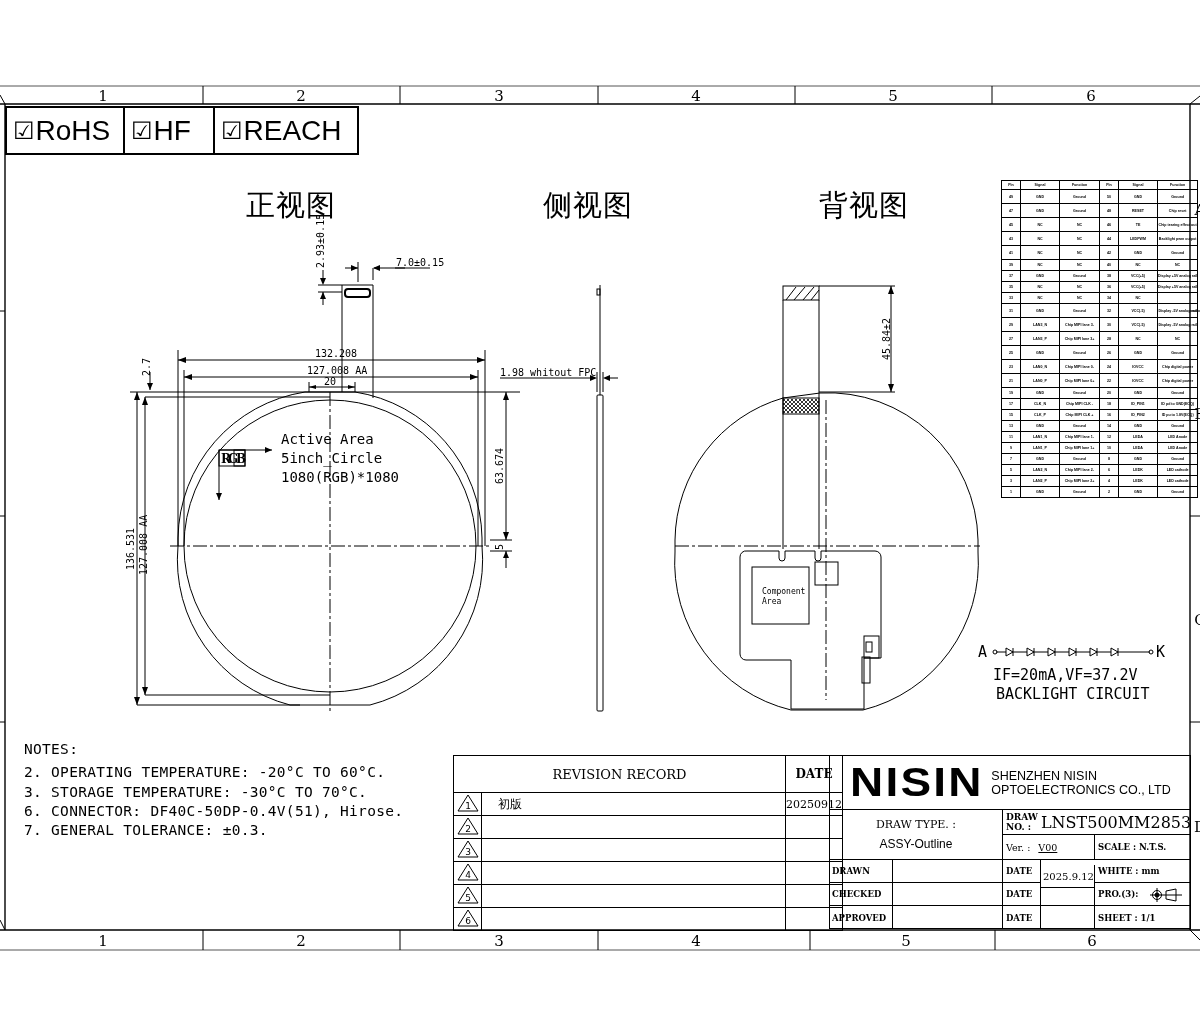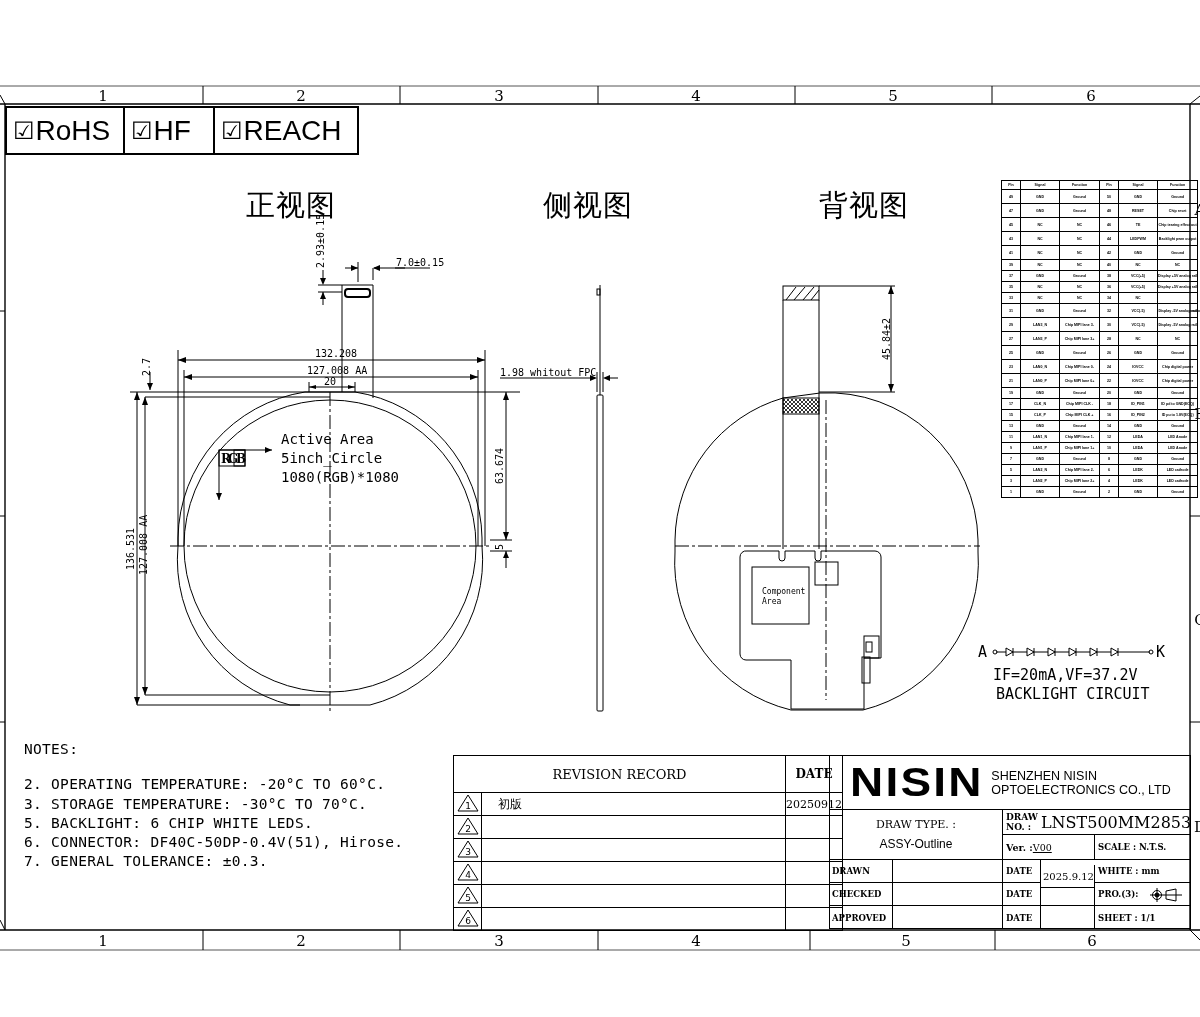--- a/index.html
+++ b/index.html
@@ -15,21 +15,21 @@
   .badges { position: absolute; left: 5px; top: 106px; height: 49px; display: flex; border: 2px solid #000; box-sizing: border-box; }
   .badge { display: flex; align-items: center; padding: 0 6px; font-family: "Liberation Sans", sans-serif; font-size: 28px; border-right: 2px solid #000; }
   .badge:last-child { border-right: none; }
   .badge .chk { font-size: 24px; margin-right: 1px; }
 
   
   .view-title { position: absolute; top: 186px; font-family: "DejaVu Serif", serif; font-size: 29px; letter-spacing: 1px; }
 
   
   .notes { position: absolute; left: 24px; top: 740px; font-family: "DejaVu Sans Mono", monospace; font-size: 14.5px; line-height: 19.3px; letter-spacing: 0.3px; }
-  .notes .n-title { margin-bottom: 16px; }
+  .notes .n-title { margin-bottom: 4px; }
   .notes .indent { padding-left: 23px; }
 
   
   .pin-table { position: absolute; left: 1001px; top: 180px; border-collapse: collapse; font-size: 3.6px; font-weight: bold; font-family: "Liberation Sans", sans-serif; }
   .pin-table td, .pin-table th { border: 1px solid #000; padding: 0; text-align: center; height: 10px; white-space: nowrap; overflow: hidden; }
   .pin-table th { height: 8px; }
   .pin-table .c-pin { width: 18px; }
   .pin-table .c-sig { width: 38px; }
   .pin-table .c-fun { width: 39px; }
   .pin-table tr.tall td { height: 13px; }
@@ -523,21 +523,20 @@
           <td class="c-sig">GND</td>
           <td class="c-fun">Ground</td>
         </tr>
       </tbody>
   </table>
 
   <div class="notes">
     <div class="n-title">NOTES:</div>
     <div>2. OPERATING TEMPERATURE: -20°C TO 60°C.</div>
     <div>3. STORAGE TEMPERATURE: -30°C TO 70°C.</div>
-    <div>5. BACKLIGHT: 6 CHIP WHITE LEDS.</div>
     <div>6. CONNECTOR: DF40C-50DP-0.4V(51), Hirose.</div>
     <div>7. GENERAL TOLERANCE: ±0.3.</div>
   </div>
 
   <table class="rev">
     <tbody>
         <tr class="hdr">
       <td colspan="2">REVISION  RECORD</td>
       <td class="date" style="font-weight:bold;font-size:12px;">DATE</td>
     </tr>
@@ -604,22 +603,22 @@
     </div>
     <div class="cell" style="left:0;top:54px;width:173px;height:50px;flex-direction:column;justify-content:center;">
       <span style="font-size:11px;margin-bottom:6px;">DRAW  TYPE. :</span>
       <span style="font-family:'Liberation Sans',sans-serif;font-size:12px;">ASSY-Outline</span>
     </div>
     <div class="cell" style="left:173px;top:54px;width:188px;height:25px;border-right:none;padding-left:3px;">
       <span style="font-weight:bold;font-size:9px;">DRAW NO. :</span>
       <span style="font-size:16px;margin-left:3px;">LNST500MM2853</span>
     </div>
     <div class="cell" style="left:173px;top:79px;width:92px;height:25px;padding-left:3px;">
-      <span style="font-weight:bold;">Ver. :</span>
-      <span style="text-decoration:underline;">V00</span>
+      <span style="font-weight:normal;">Ver. :</span>
+      <span style="margin-left:8px;text-decoration:underline;">V00</span>
     </div>
     <div class="cell" style="left:265px;top:79px;width:96px;height:25px;border-right:none;padding-left:3px;font-weight:bold;font-size:8.5px;">SCALE : N.T.S.</div>
 
     <div class="cell" style="left:0;top:104px;width:63px;height:23px;padding-left:2px;font-weight:bold;font-size:8.5px;">DRAWN</div>
     <div class="cell" style="left:63px;top:104px;width:110px;height:23px;"></div>
     <div class="cell" style="left:173px;top:104px;width:38px;height:23px;padding-left:3px;font-weight:bold;font-size:8.5px;">DATE</div>
     <div class="cell" style="left:211px;top:109px;width:54px;height:23px;padding-left:2px;font-size:10px;">2025.9.12</div>
     <div class="cell" style="left:265px;top:104px;width:96px;height:23px;border-right:none;padding-left:3px;font-weight:bold;font-size:8.5px;">WHITE : mm</div>
 
     <div class="cell" style="left:0;top:127px;width:63px;height:23px;padding-left:2px;font-weight:bold;font-size:8.5px;">CHECKED</div>

